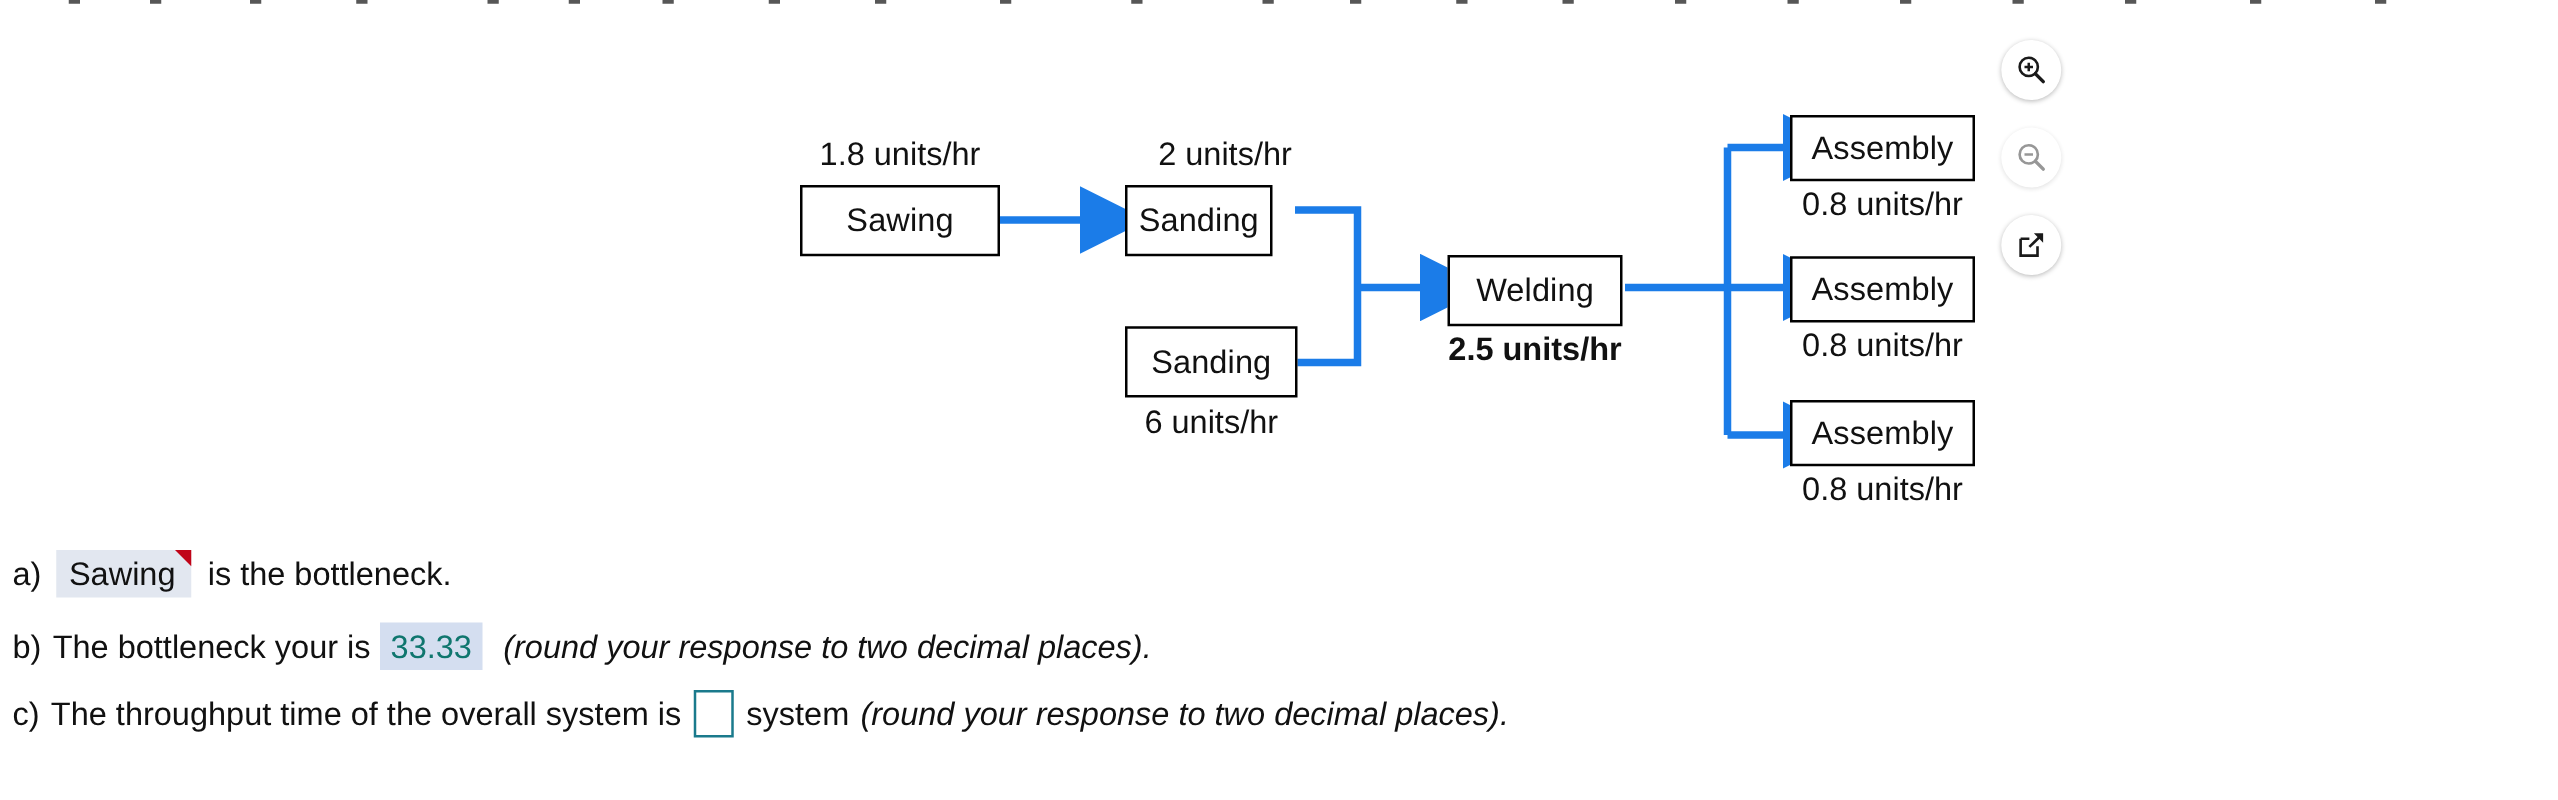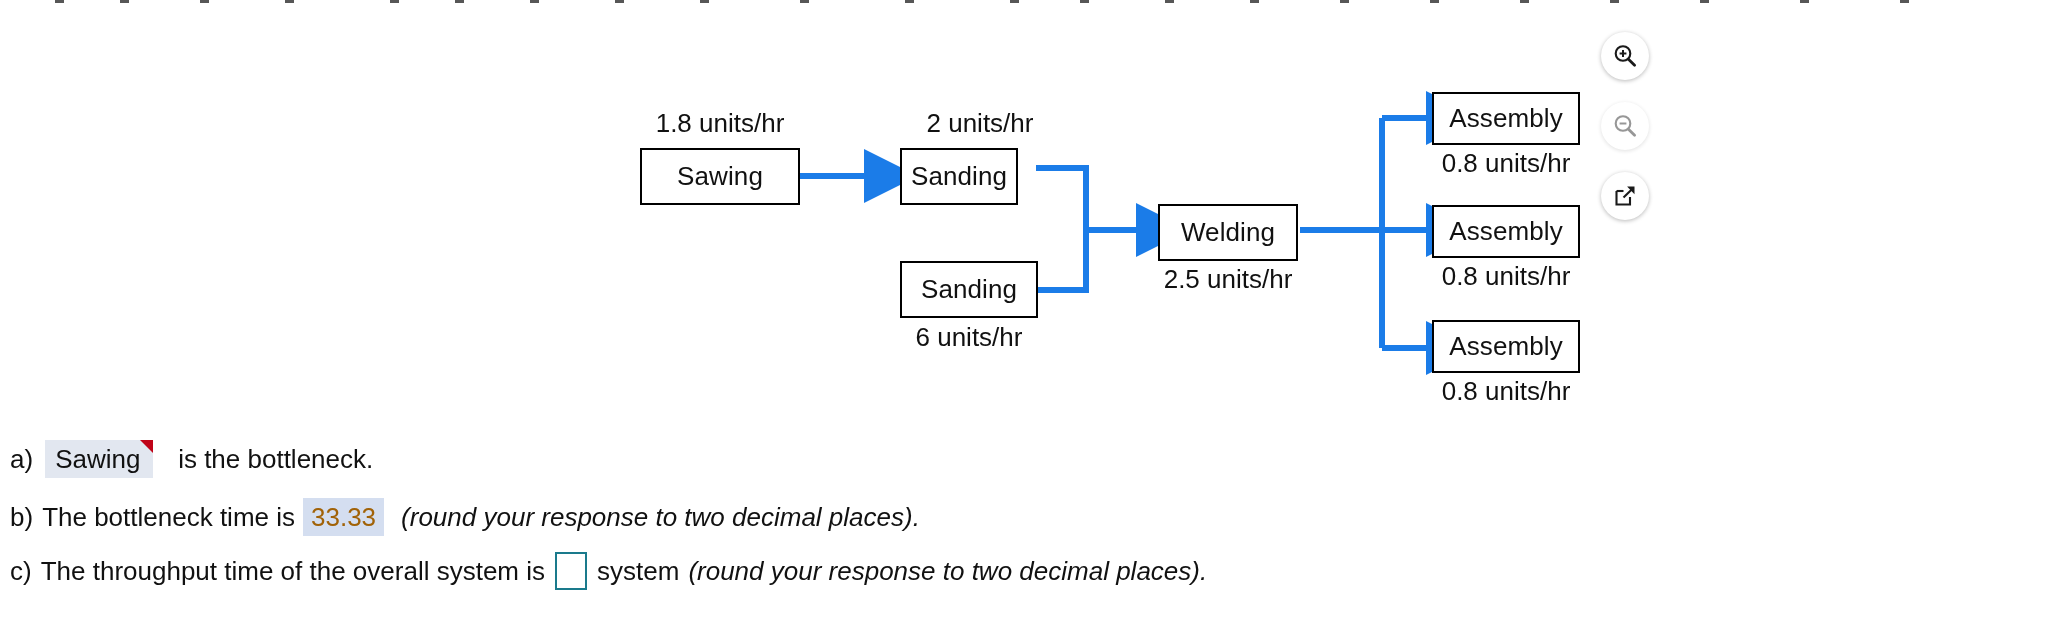--- a/index.html
+++ b/index.html
@@ -77,21 +77,21 @@
   .ansline {
     position: absolute;
     left: 10px;
     display: flex;
     align-items: center;
     font-size: 26px;
     color: #111111;
     white-space: nowrap;
   }
   .ansline .lead { margin-right: 9px; }
-  .ansline .tail { margin-left: 16px; }
+  .ansline .tail { margin-left: 4px; }
   .ansline em { }
 
   .filled-box {
     position: relative;
     display: inline-flex;
     align-items: center;
     background: #e2e7f0;
     height: 38px;
     box-sizing: border-box;
     padding: 0 10px;
@@ -112,21 +112,21 @@
     display: inline-flex;
     align-items: center;
     justify-content: center;
     background: #d4def0;
     height: 38px;
     min-width: 74px;
     box-sizing: border-box;
     padding: 0 8px;
     margin: 0 8px;
     font-size: 26px;
-    color: #a16207;
+    color: #0f766e;
   }
 
   .empty-input {
     display: inline-block;
     width: 32px; height: 38px;
     box-sizing: border-box;
     border: 2.5px solid #1a7a8c;
     background: #ffffff;
     margin: 0 10px;
     vertical-align: middle;
@@ -199,21 +199,21 @@
   </div>
 
   <div class="node" style="left:900px; top:261px; width:138px; height:57px;">
     <span>Sanding</span>
   </div>
   <div class="rate" style="left:900px; top:322px; width:138px;">6 units/hr</div>
 
   <div class="node" style="left:1158px; top:204px; width:140px; height:57px;text-align:right;">
     <span>Welding</span>
   </div>
-  <div class="rate" style="left:1148px; top:264px; width:160px;">2.5 units/hr</div>
+  <div class="rate" style="left:1148px; top:264px; width:160px;font-weight:bold;">2.5 units/hr</div>
 
   <div class="node" style="left:1432px; top:92px; width:148px; height:53px;">
     <span>Assembly</span>
   </div>
   <div class="rate" style="left:1422px; top:148px; width:168px;">0.8 units/hr</div>
 
   <div class="node" style="left:1432px; top:205px; width:148px; height:53px;">
     <span>Assembly</span>
   </div>
   <div class="rate" style="left:1422px; top:261px; width:168px;">0.8 units/hr</div>
@@ -255,21 +255,21 @@
   <span class="lead">a)</span>
   <span class="filled-box wide">
     <span>Sawing</span>
     <span class="flag"></span>
   </span>
   <span class="tail">is the bottleneck.</span>
 </div>
 
 <div class="ansline" style="top:498px;">
   <span class="lead">b)</span>
-  <span>The bottleneck time is</span>
+  <span>The bottleneck your is</span>
   <span class="num-box">
     <span>33.33</span>
   </span>
   <em style="margin-left:9px;">(round your response to two decimal places).</em>
 </div>
 
 <div class="ansline" style="top:552px;">
   <span class="lead">c)</span>
   <span>The throughput time of the overall system is</span>
   <input class="empty-input" type="text" placeholder="" style="">

